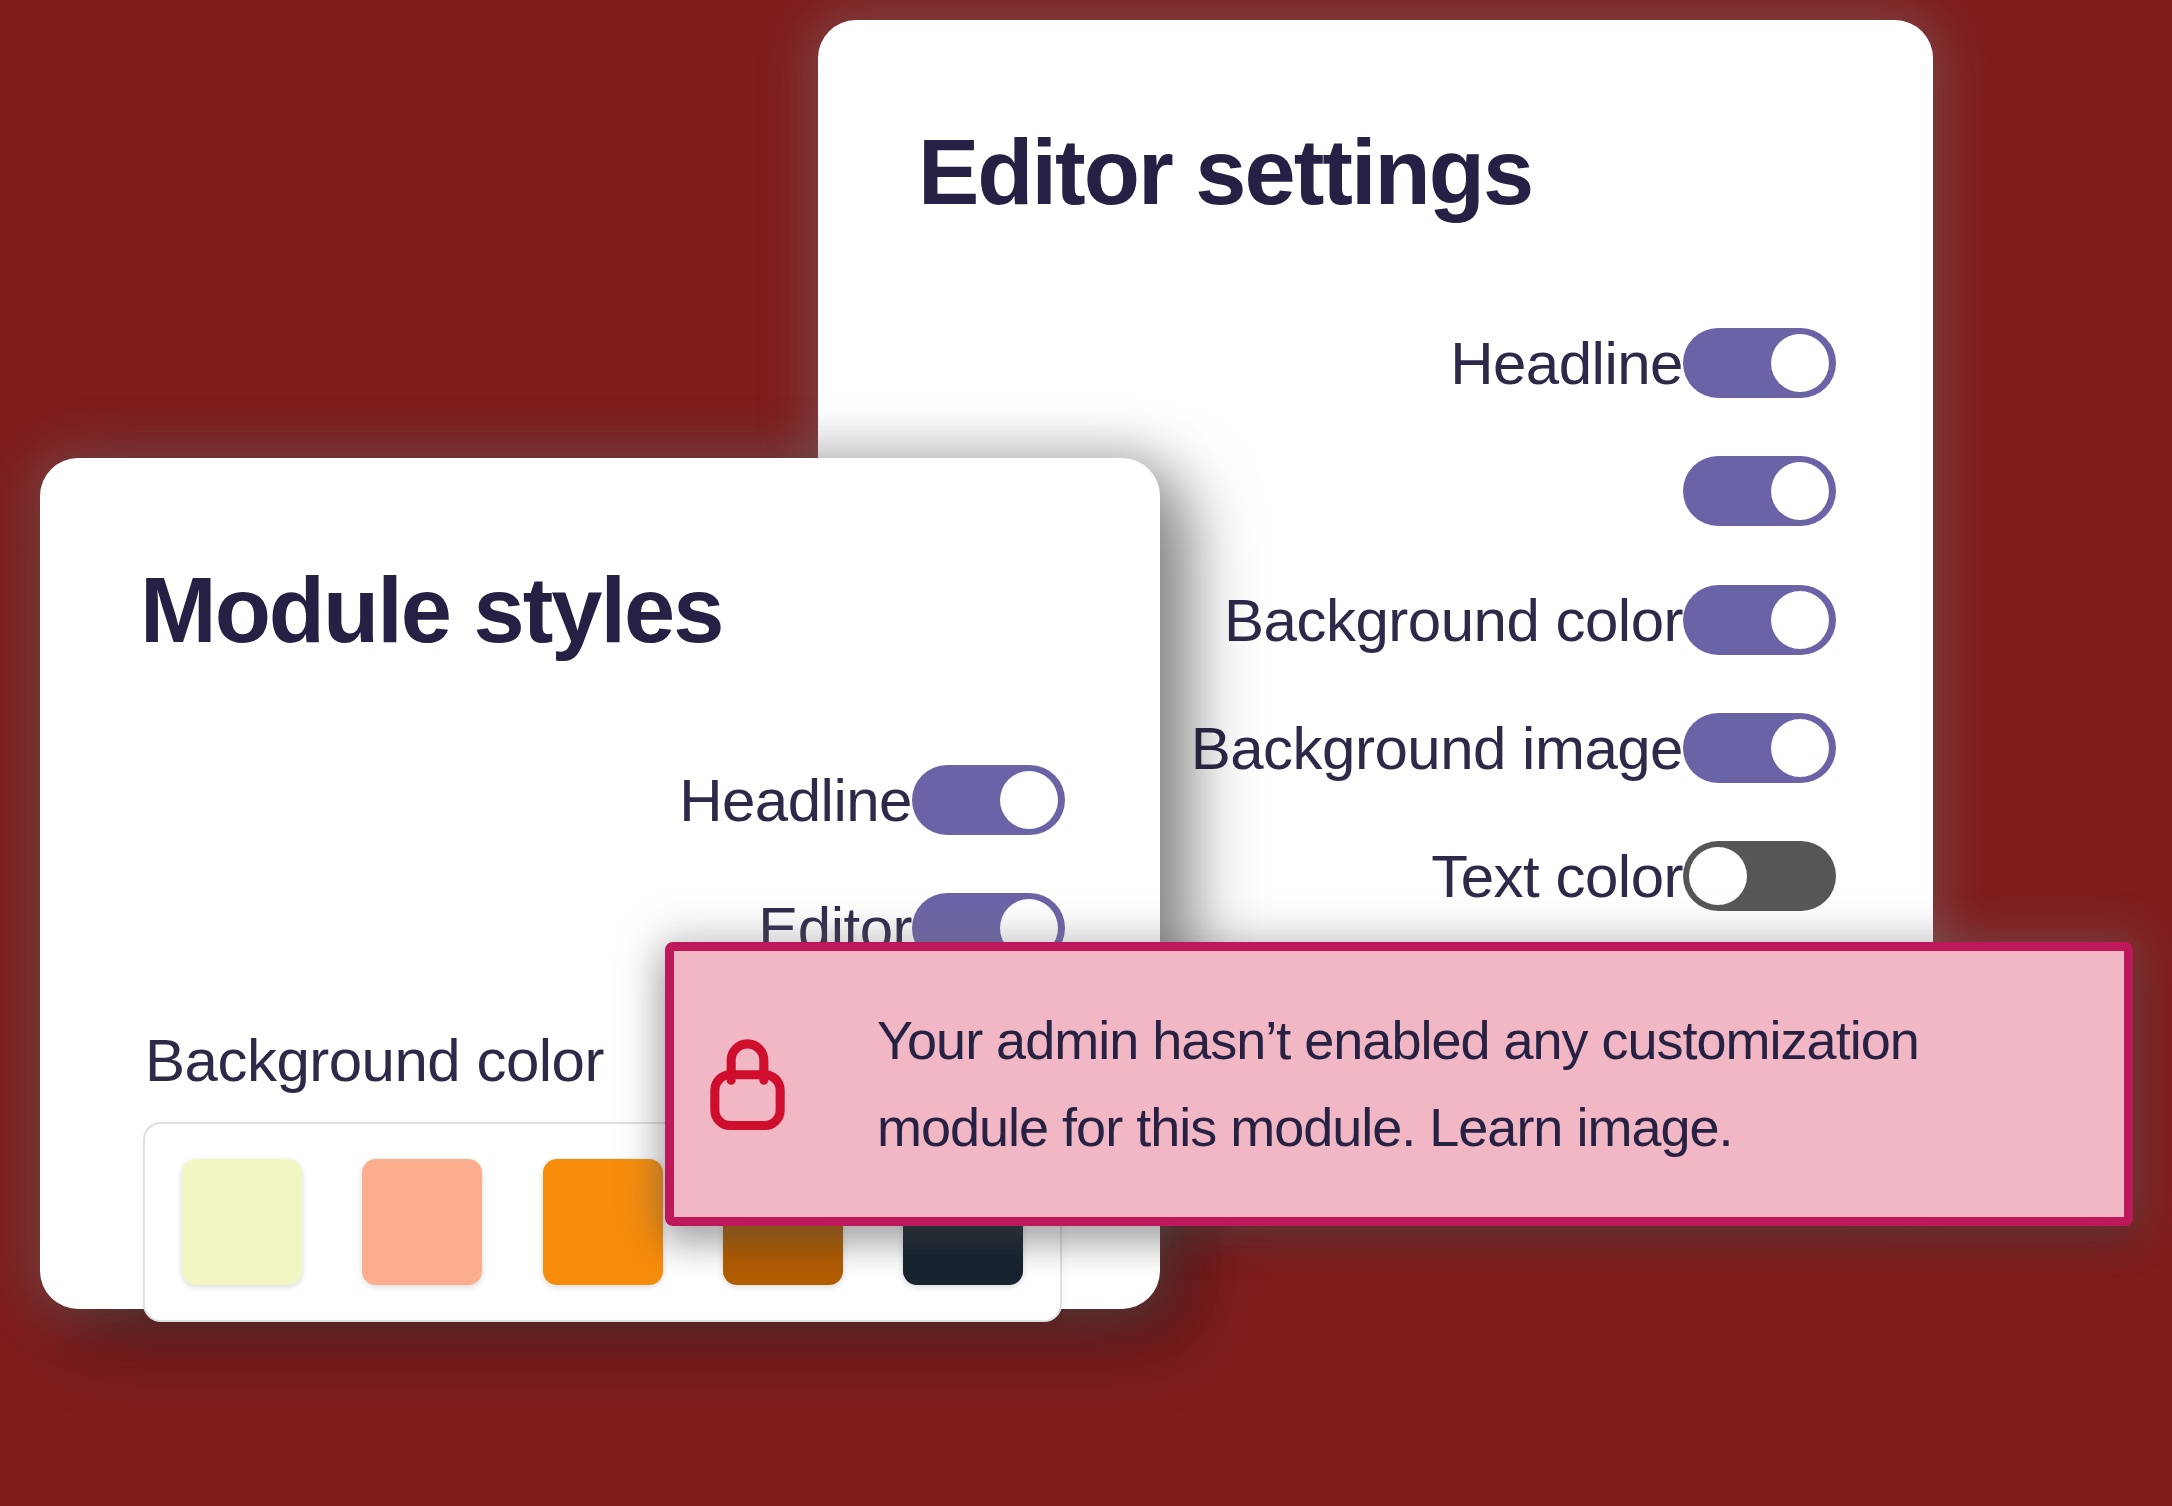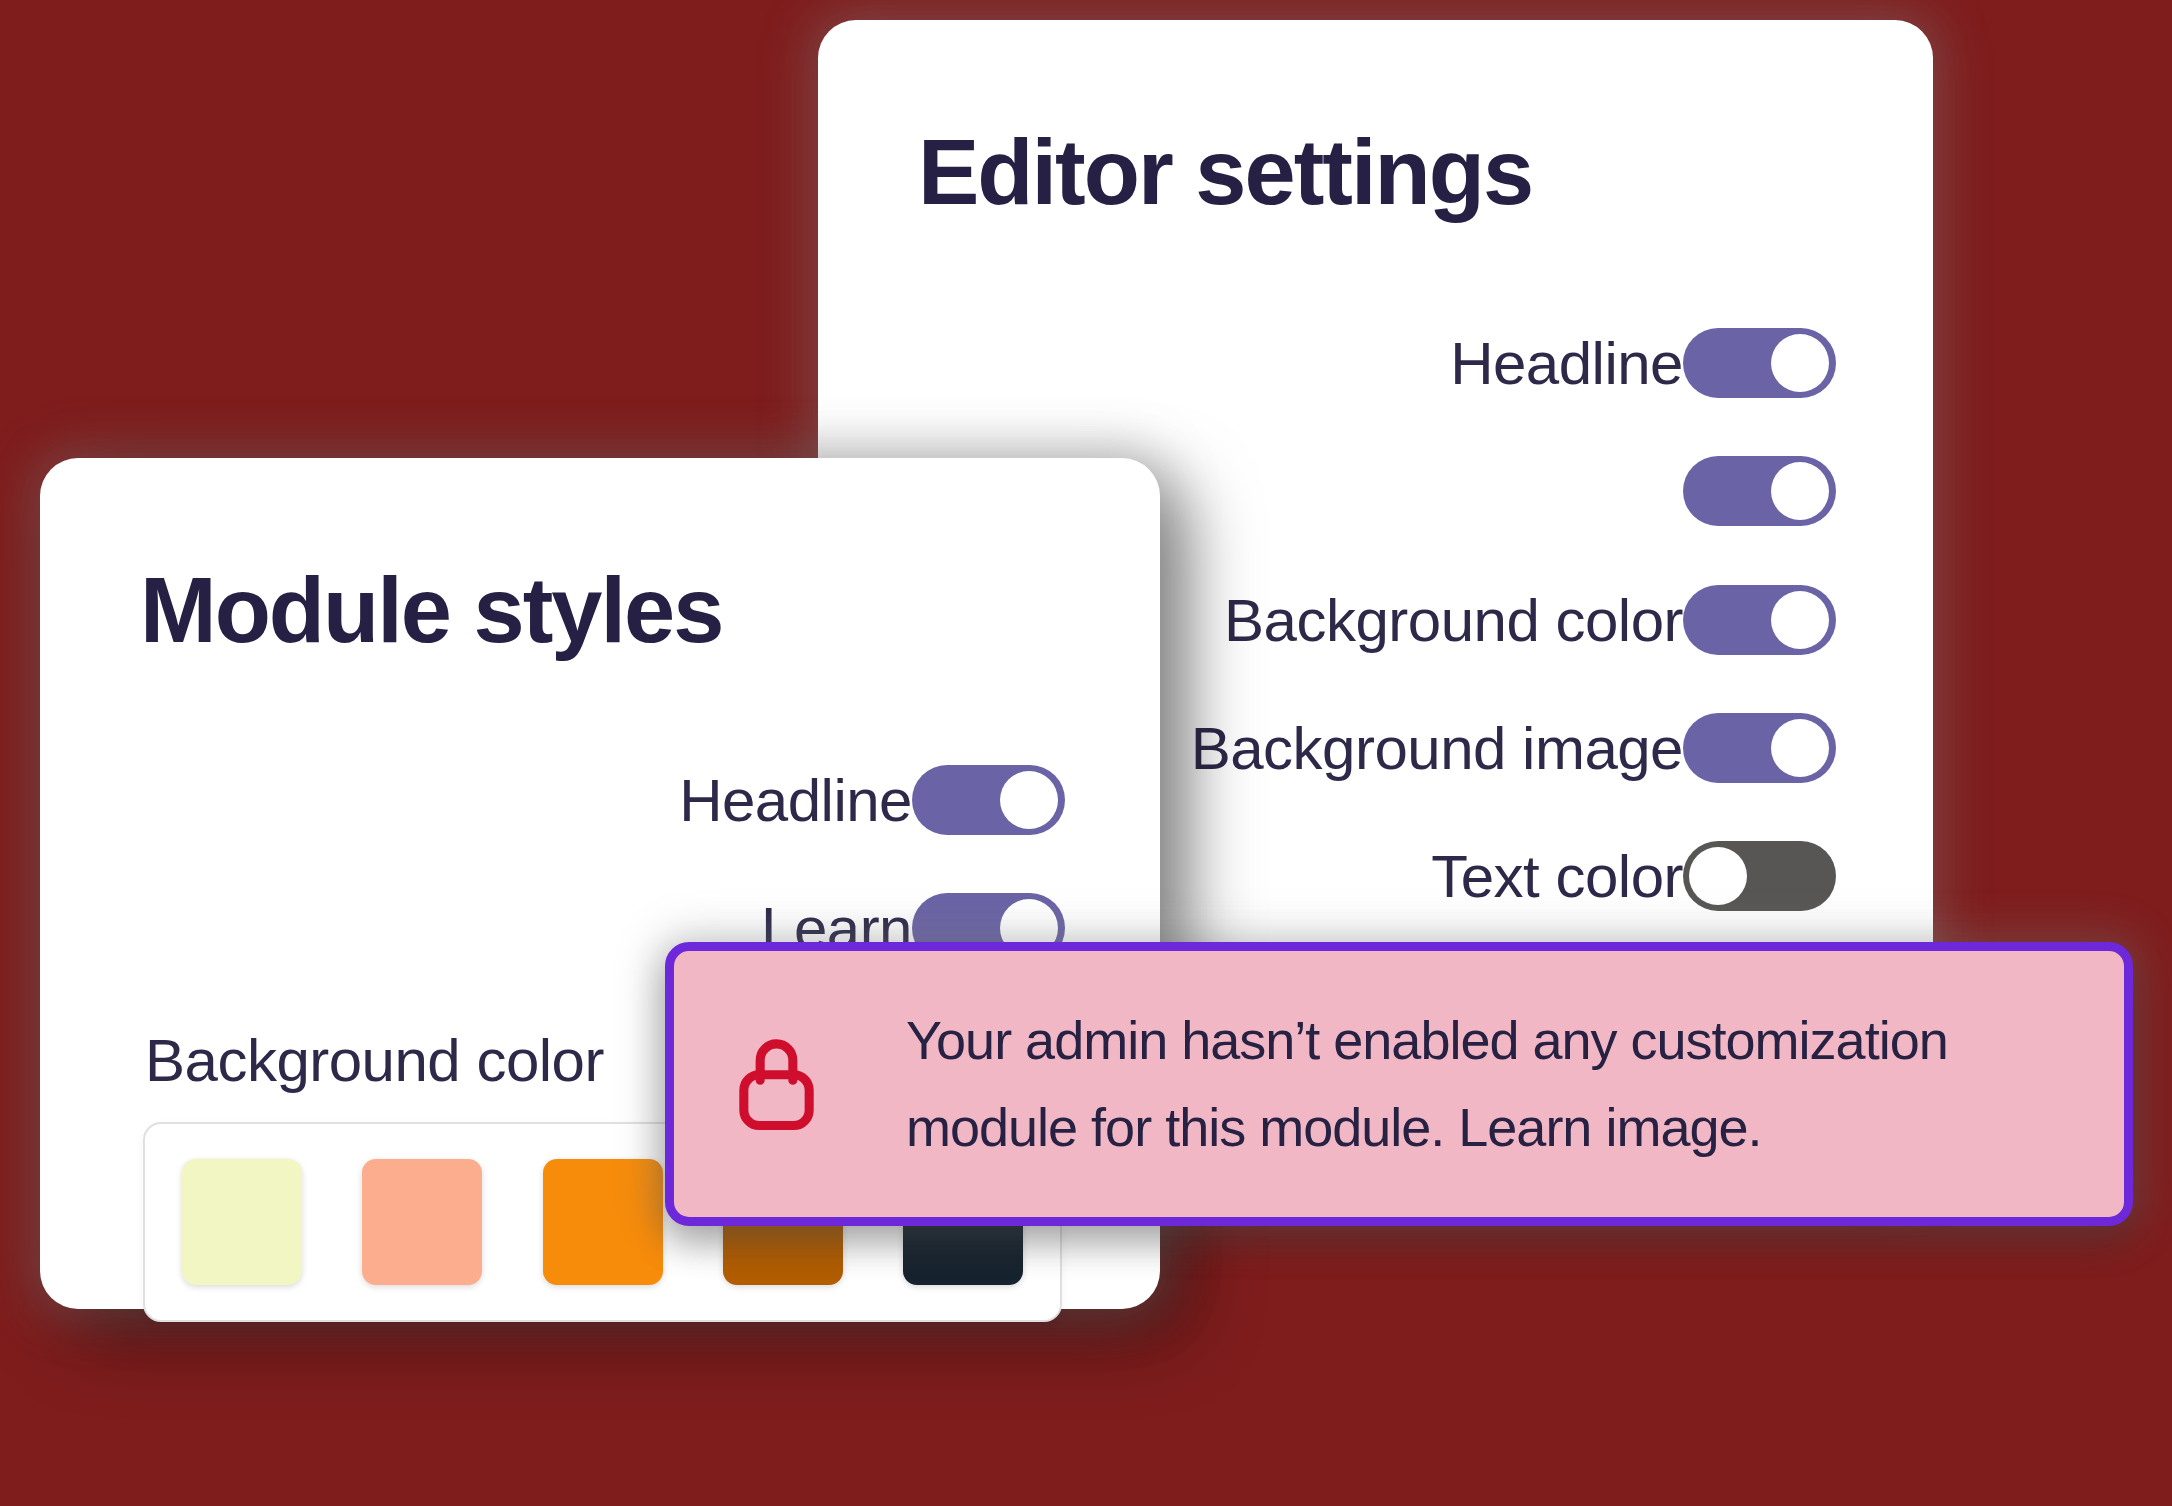--- a/index.html
+++ b/index.html
@@ -54,22 +54,22 @@
     justify-content:space-between; padding:0 37px;
     box-shadow:0 4px 10px rgba(0,0,0,0.05);
   }
   .swatch {
     width:120px; height:126px; border-radius:14px;
     box-shadow:0 2px 6px rgba(0,0,0,0.15);
   }
   .alert {
     position:absolute; left:665px; top:942px; width:1468px; height:284px;
     box-sizing:border-box; z-index:3;
-    background:#F2B7C4; border:9px solid #6d28d9; border-radius:24px;
-    display:flex; align-items:center; padding:0 40px 0 57px;
+    background:#F2B7C4; border:9px solid #be185d; border-radius:8px;
+    display:flex; align-items:center; padding:0 40px 0 28px;
     box-shadow:0 0 40px 10px rgba(130,130,130,0.32), 0 16px 36px rgba(0,0,0,0.3);
   }
   .alert .lock { flex:0 0 auto; margin-right:84px; }
   .alert-text {
     font-size:54px; line-height:87px; letter-spacing:-1px; color:#272243;
     white-space:nowrap;
   }
   .learn-more { color:#272243; }
 </style>
 </head>
@@ -120,21 +120,21 @@
     <h2>Module styles</h2>
 
     <div class="row mr1">
       <span class="row-label">Headline</span>
       <div class="toggle" data-state="on">
         <div class="knob"></div>
       </div>
     </div>
 
     <div class="row mr2">
-      <span class="row-label">Learn</span>
+      <span class="row-label">Editor</span>
       <div class="toggle" data-state="on">
         <div class="knob"></div>
       </div>
     </div>
 
     <div class="bg-label">Background color</div>
 
     <div class="swatch-tray">
       <div class="swatch" style="background: rgb(242, 246, 195);"></div>
       <div class="swatch" style="background: rgb(251, 173, 141);"></div>

